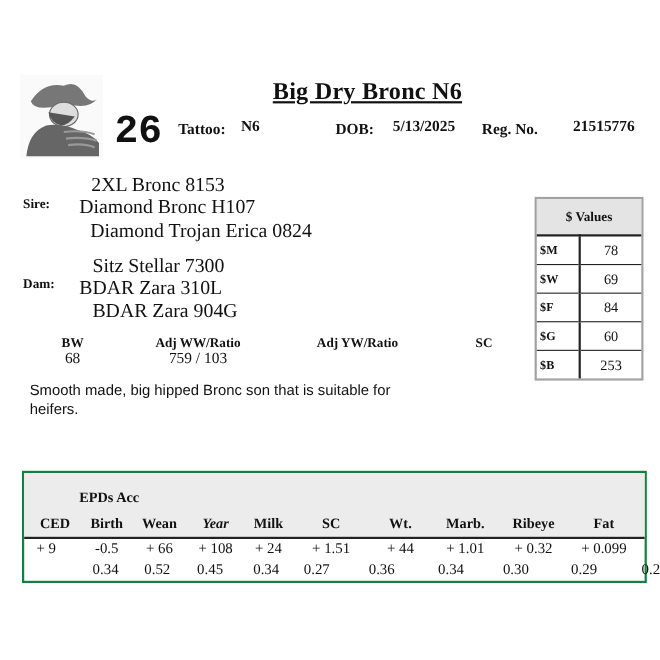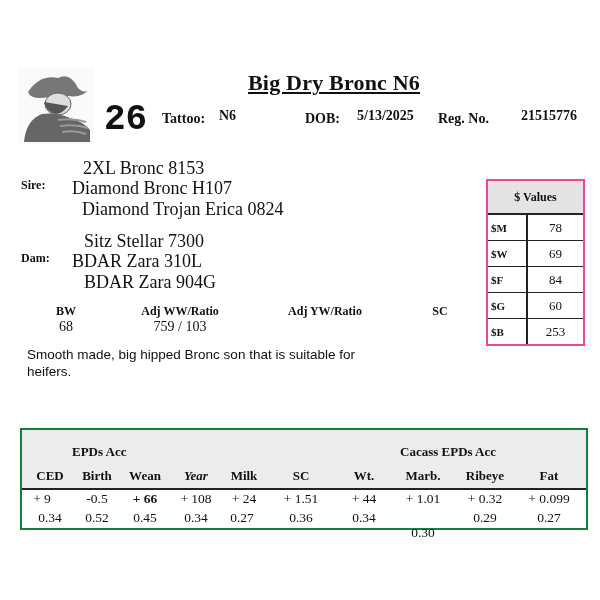--- a/index.html
+++ b/index.html
@@ -9,34 +9,34 @@
   .photo { left:18px; top:68px; width:76px; height:76px; }
   .lotnum { left:104px; top:100px; font-family:Liberation Mono, monospace; font-weight:bold; font-size:36px; line-height:40px; }
   .lbl { font-weight:bold; font-size:14px; }
   .val { font-weight:bold; font-size:14px; }
   .ped { font-size:18px; line-height:20px; white-space:nowrap; }
   .pedlbl { font-size:12px; font-weight:bold; }
   .perf-h { font-size:12px; font-weight:bold; text-align:center; }
   .perf-v { font-size:14px; text-align:center; }
   .desc { left:27px; top:346px; width:360px; font-family:"Liberation Sans", sans-serif; font-size:13.5px; line-height:17px; }
   
-  .dv { left:486px; top:179px; width:95px; border:2px solid #ec4899; border-collapse:collapse; }
+  .dv { left:486px; top:179px; width:95px; border:2px solid #a3a3a3; border-collapse:collapse; }
   .dv table { border-collapse:collapse; width:100%; }
   .dv th { background:#e4e4e4; height:30px; font-size:12px; font-weight:bold; border-bottom:2px solid #222; }
   .dv td { height:23px; border-top:1.5px solid #222; font-size:13px; }
   .dv td.k { font-weight:bold; font-size:11px; width:34px; padding-left:3px; border-right:2px solid #222; }
   .dv td.v { text-align:center; }
   
   .epd { left:20px; top:428px; width:564px; height:98px; border:2px solid #15803d; }
   .epd .hdr { position:absolute; left:0; top:0; right:0; height:58px; background:#ececec; border-bottom:2px solid #222; }
   .epd .grp { position:absolute; top:14px; font-size:13px; font-weight:bold; }
   .epd .col { position:absolute; width:60px; text-align:center; }
   .epd .ch { top:38px; font-size:13px; font-weight:bold; }
   .epd .r1 { top:61px; font-size:13.5px; }
-  .epd .r2 { top:80px; font-size:13.5px; }
+  .epd .r2 { top:80px; font-size:13.5px;padding-left:46px; }
 </style>
 </head>
 <body>
 
 <div class="abs photo">
   <svg width="76" height="76" viewBox="0 0 76 76">
     <rect x="0" y="0" width="76" height="76" fill="#fafafa"></rect>
     <path d="M10 24 Q22 6 40 10 Q52 4 60 20 Q66 26 70 22 Q64 30 50 28 L22 30 Q12 30 10 24Z" fill="#777"></path>
     <ellipse cx="40" cy="36" rx="13" ry="11" fill="#ddd" stroke="#666" stroke-width="1"></ellipse>
     <path d="M26 34 Q28 44 38 46 Q44 46 50 38" fill="#555"></path>
@@ -100,47 +100,46 @@
           <td class="k">$B</td>
           <td class="v">253</td>
         </tr>
   </tbody>
     </table>
 </div>
 
 <div class="abs epd">
   <div class="hdr"></div>
   <div class="grp" style="left:50px;">EPDs   Acc</div>
-  <div class="grp" style="left:378px;">Cacass EPDs    Acc</div>
 
   <div class="col ch" style="left:-2px;">CED</div>
   <div class="col ch" style="left:45px;">Birth</div>
   <div class="col ch" style="left:93px;">Wean</div>
   <div class="col ch" style="left:144px;font-style:italic;">Year</div>
   <div class="col ch" style="left:192px;">Milk</div>
   <div class="col ch" style="left:249px;">SC</div>
   <div class="col ch" style="left:312px;">Wt.</div>
   <div class="col ch" style="left:371px;">Marb.</div>
   <div class="col ch" style="left:433px;">Ribeye</div>
   <div class="col ch" style="left:497px;">Fat</div>
 
   <div class="col r1" style="left:-10px;">+ 9</div>
   <div class="col r1" style="left:45px;">-0.5</div>
-  <div class="col r1" style="left:93px;font-weight:bold;">+ 66</div>
+  <div class="col r1" style="left:93px;">+ 66</div>
   <div class="col r1" style="left:144px;">+ 108</div>
   <div class="col r1" style="left:192px;">+ 24</div>
   <div class="col r1" style="left:249px;">+ 1.51</div>
   <div class="col r1" style="left:312px;">+ 44</div>
   <div class="col r1" style="left:371px;">+ 1.01</div>
   <div class="col r1" style="left:433px;">+ 0.32</div>
   <div class="col r1" style="left:497px;">+ 0.099</div>
 
   <div class="col r2" style="left:-2px;">0.34</div>
   <div class="col r2" style="left:45px;">0.52</div>
   <div class="col r2" style="left:93px;">0.45</div>
   <div class="col r2" style="left:144px;">0.34</div>
   <div class="col r2" style="left:190px;">0.27</div>
   <div class="col r2" style="left:249px;">0.36</div>
   <div class="col r2" style="left:312px;">0.34</div>
-  <div class="col r2" style="left:371px;margin-top:15px;">0.30</div>
+  <div class="col r2" style="left:371px;">0.30</div>
   <div class="col r2" style="left:433px;">0.29</div>
   <div class="col r2" style="left:497px;">0.27</div>
 </div>
 
 </body></html>

